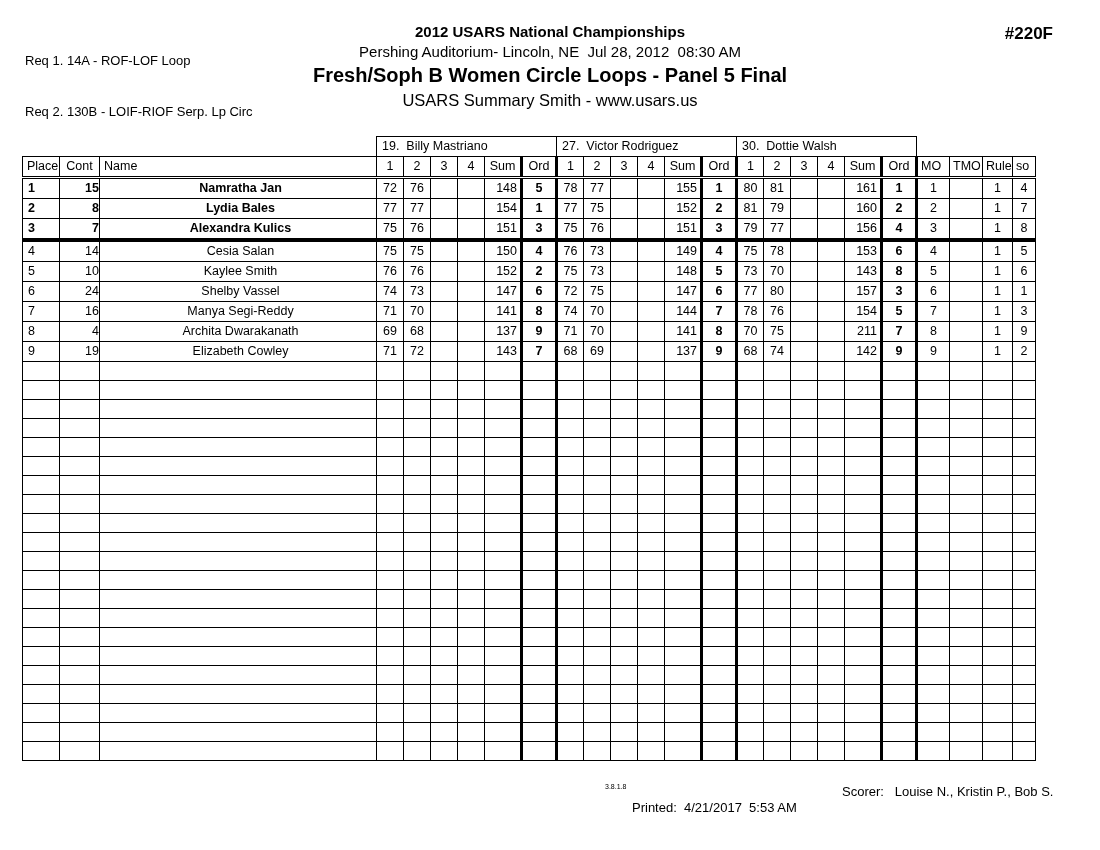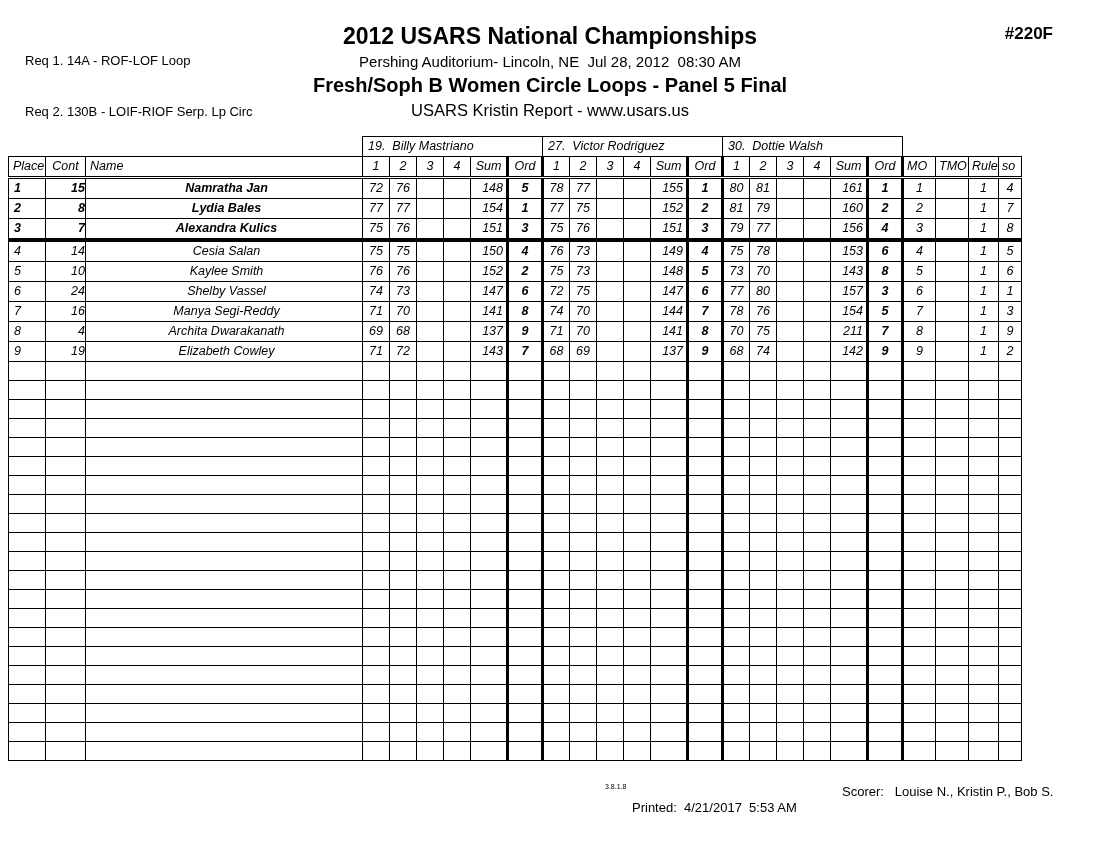--- a/index.html
+++ b/index.html
@@ -4,30 +4,30 @@
 <style>
   * { margin:0; padding:0; box-sizing:border-box; }
   html,body { background:#fff; }
   body {
     width:1100px; height:850px; position:relative;
     font-family:"Liberation Sans", sans-serif; color:#000;
   }
   
   .req-block { position:absolute; left:25px; top:18px; font-size:13px; line-height:17px; white-space:pre; }
   .titles { position:absolute; left:0; top:23px; width:100%; text-align:center; }
-  .title-main  { font-size:23px; font-weight:bold; white-space:pre; }
+  .title-main  { font-size:15px; font-weight:bold; white-space:pre; }
   .title-venue { font-size:15px;   margin-top:3px; white-space:pre; }
   .title-event { font-size:20px;   font-weight:bold; margin-top:4px; white-space:pre; }
   .title-report{ font-size:16.5px; margin-top:4px; white-space:pre; }
   .event-num { position:absolute; right:47px; top:24px; font-size:17px; font-weight:bold; }
 
   
   table.results {
-    position:absolute; left:8px; top:136px;
-    border-collapse:collapse; table-layout:fixed; font-size:12.5px;font-style:italic;
+    position:absolute; left:22px; top:136px;
+    border-collapse:collapse; table-layout:fixed; font-size:12.5px;
   }
   .results td, .results th {
     border:1px solid #000; height:19px; padding:0;
     font-weight:normal; line-height:19px; overflow:hidden; white-space:nowrap;
   }
   
   tr.boxrow td { border:none; height:20px; }
   tr.boxrow td.judgebox {
     border:1px solid #000; text-align:left; padding-left:5px; white-space:pre;
   }
@@ -60,21 +60,21 @@
 
 <div class="req-block">
   <div>Req 1. 14A - ROF-LOF Loop</div>
   <div>Req 2. 130B - LOIF-RIOF Serp. Lp Circ</div>
 </div>
 
 <div class="titles">
   <div class="title-main">2012 USARS National Championships</div>
   <div class="title-venue">Pershing Auditorium- Lincoln, NE  Jul 28, 2012  08:30 AM</div>
   <div class="title-event">Fresh/Soph B Women Circle Loops - Panel 5 Final</div>
-  <div class="title-report">USARS Kristin Report - www.usars.us</div>
+  <div class="title-report">USARS Summary Smith - www.usars.us</div>
 </div>
 
 <div class="event-num">#220F</div>
 
 <table class="results">
   <colgroup>
     <col style="width:37px">
       <col style="width:40px">
       <col style="width:277px">
     <col style="width:27px">

